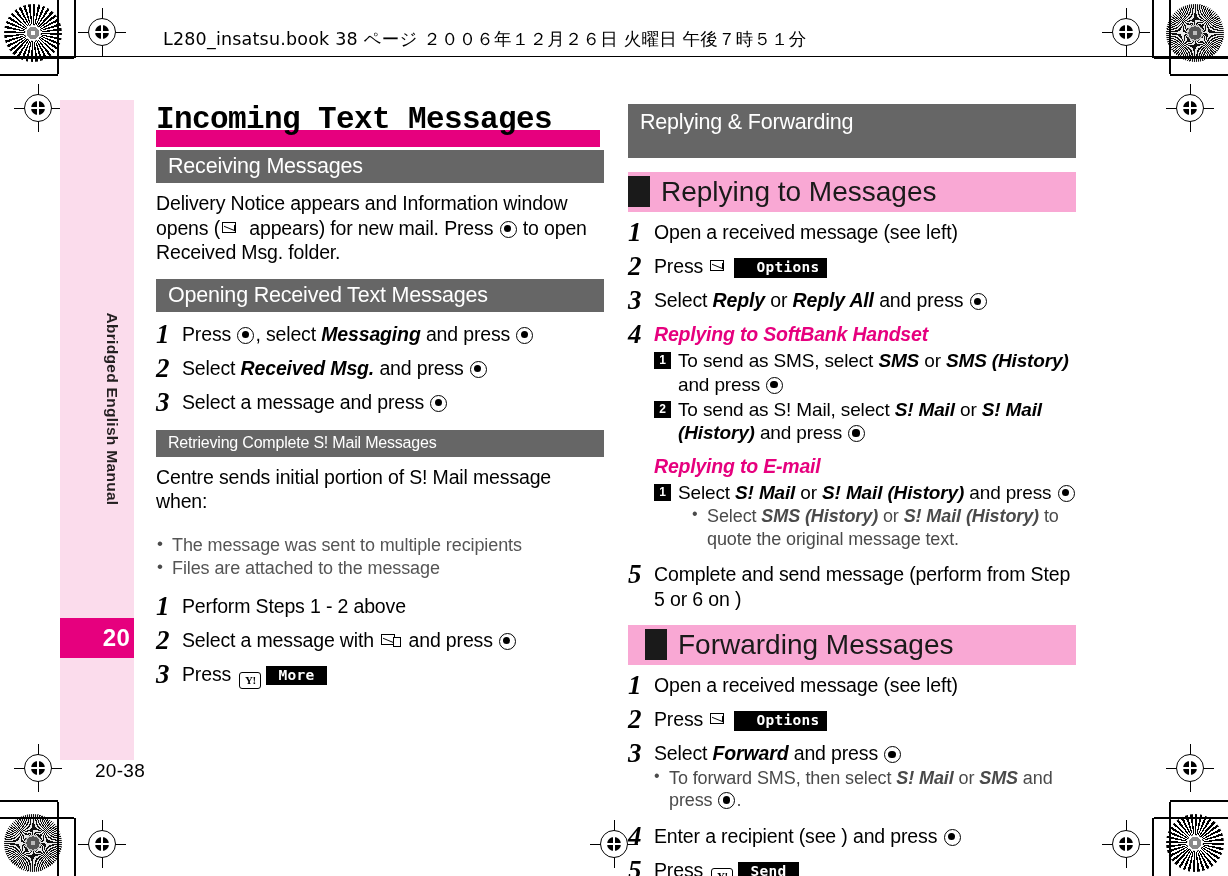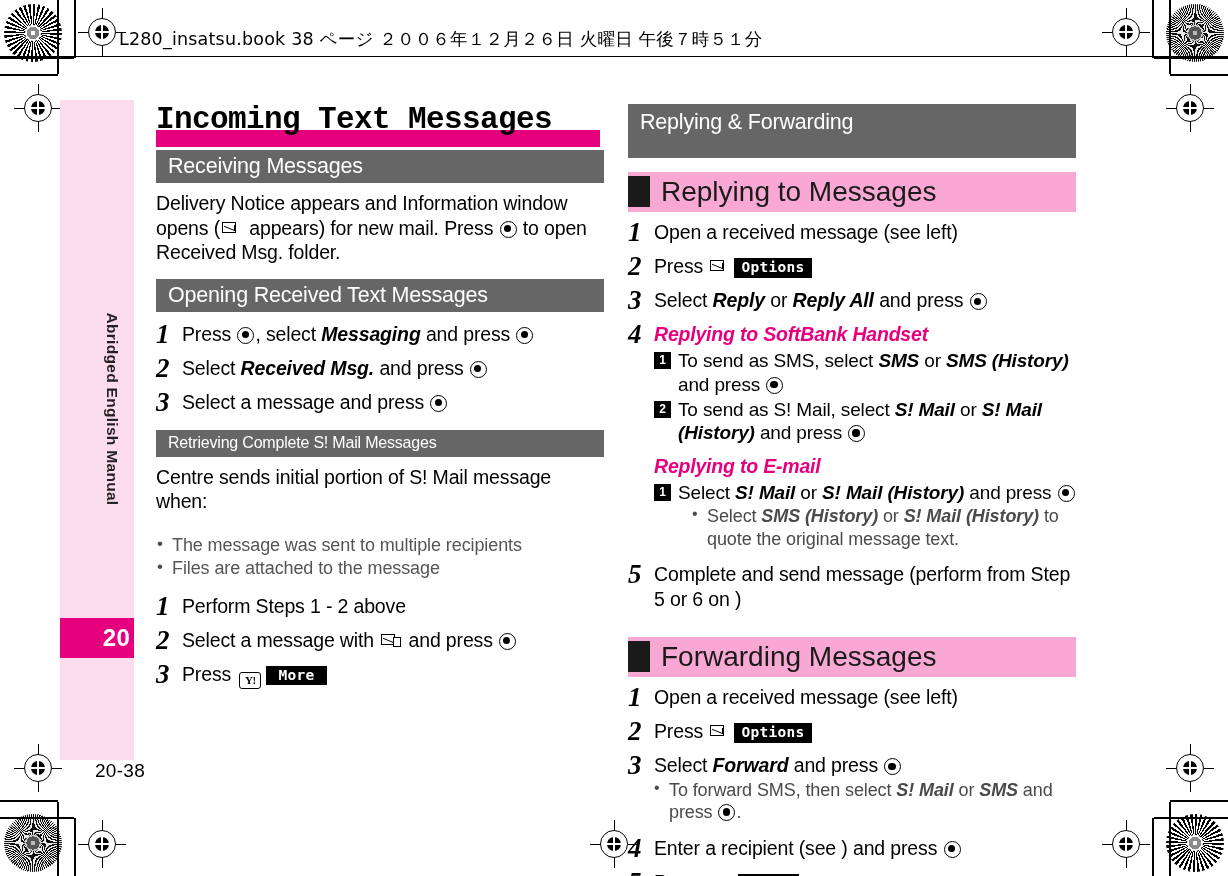--- a/index.html
+++ b/index.html
@@ -34,21 +34,21 @@
   .startarget.dense::after{ background:radial-gradient(circle, #bbb 0 20%, #555 20% 58%, #ccc 58% 100%); }
 
   .cropline { position:absolute; background:#000; }
 
   
   .slug {
     position:absolute; left:119px; top:27px;
     font-size:17.5px; letter-spacing:.2px; white-space:nowrap;
     font-family:"Liberation Sans", sans-serif;
   }
-  .slug .jp { font-family:"DejaVu Sans", sans-serif; }
+  .slug .jp { font-family:"DejaVu Sans", sans-serif;margin-left:44px; }
 
   
   .sidebar { position:absolute; left:60px; top:100px; width:74px; height:660px; background:#fbdcec; }
   .sidebar-label {
     position:absolute; left:-248px; top:300px; width:600px;
     transform:rotate(90deg); transform-origin:center center;
     font-size:15.5px; font-weight:bold; color:#231f20;
     text-align:center; letter-spacing:.3px;
     white-space:nowrap;
   }
@@ -153,21 +153,21 @@
   .key-yahoo {
     display:inline-block; min-width:22px; height:17px; border:1.6px solid #000; border-radius:3px;
     vertical-align:-3px; margin:0 3px; background:#fff;
     font-size:11px; font-weight:bold; line-height:14px; text-align:center; padding:0 2px;
     font-family:"Liberation Serif", serif; letter-spacing:-.5px;
   }
 
   .softkey {
     display:inline-block; background:#000; color:#fff;
     font-family:"DejaVu Sans Mono", monospace; font-size:14.5px; font-weight:bold;
-    padding:1px 7px 2px 7px; letter-spacing:.3px; vertical-align:1px; margin:0 2px;
+    padding:1px 7px 2px 22px; letter-spacing:.3px; vertical-align:1px; margin:0 2px;
     line-height:1.15;
   }
   .softkey.wide { padding:1px 12px 2px 12px; }
 </style>
 </head>
 <body>
 
 <div class="startarget" style="left:4px; top:4px;"></div>
 <div class="cropline" style="left:74px; top:0; width:2px; height:58px;"></div>
 <div class="cropline" style="left:0; top:74px; width:58px; height:2px;"></div>
@@ -391,21 +391,21 @@
 
     <div class="step" style="margin-top:2px;">
       <div class="step-num">5</div>
       <div class="step-body">
         <span>Complete and send message (perform from Step 5 or 6 on </span><span class="pref"></span><span>)</span>
       </div>
     </div>
 
   </div>
 
-  <div class="sub-bar" style="margin-top:26px;">
+  <div class="sub-bar" style="margin-top:14px;padding-left:17px;">
     <span class="blk"></span>
     <span class="txt">Forwarding Messages</span>
   </div>
 
   <div class="steps">
 
     <div class="step">
       <div class="step-num">1</div>
       <div class="step-body">Open a received message (see left)</div>
     </div>

